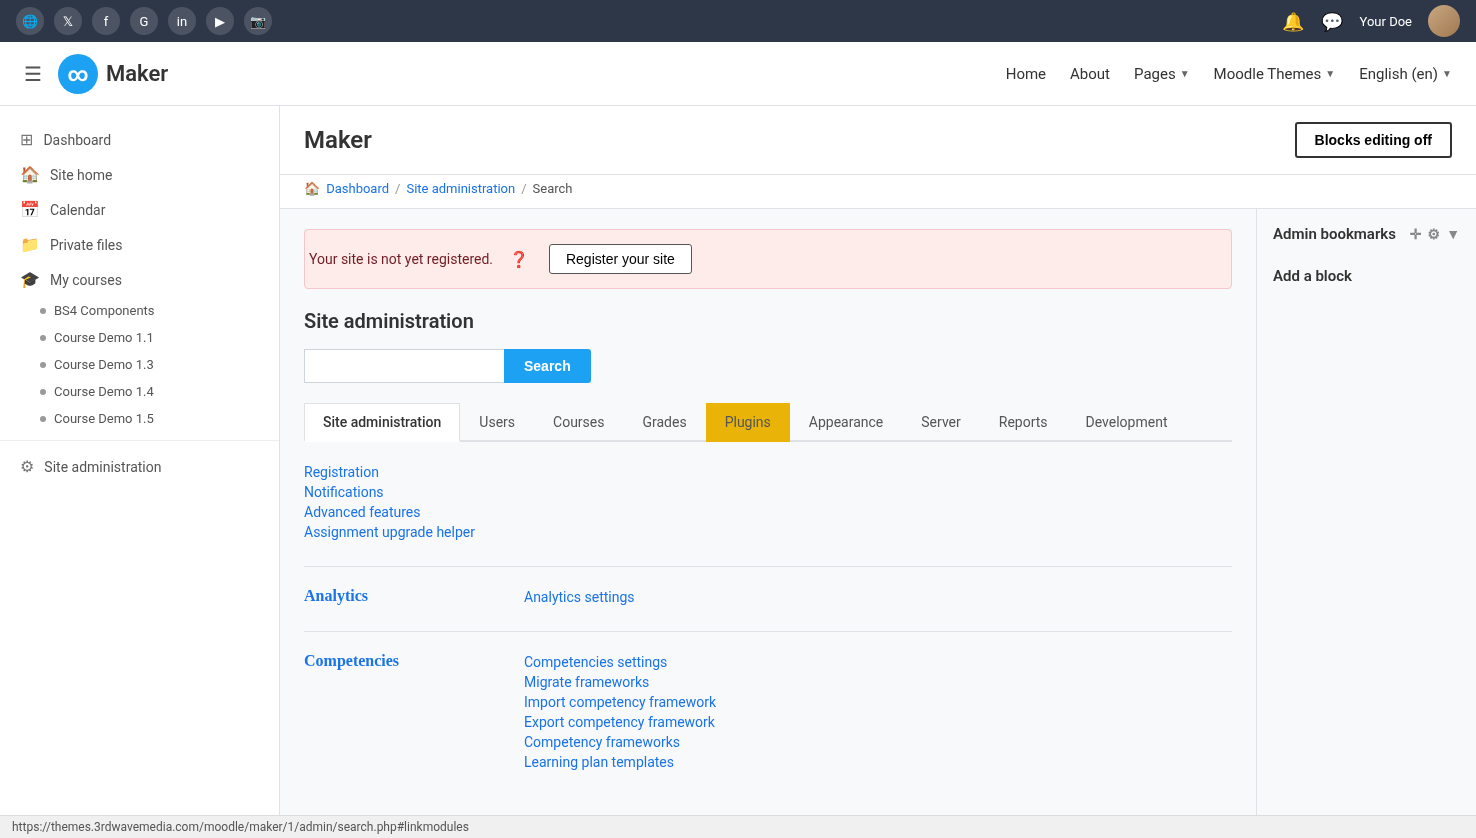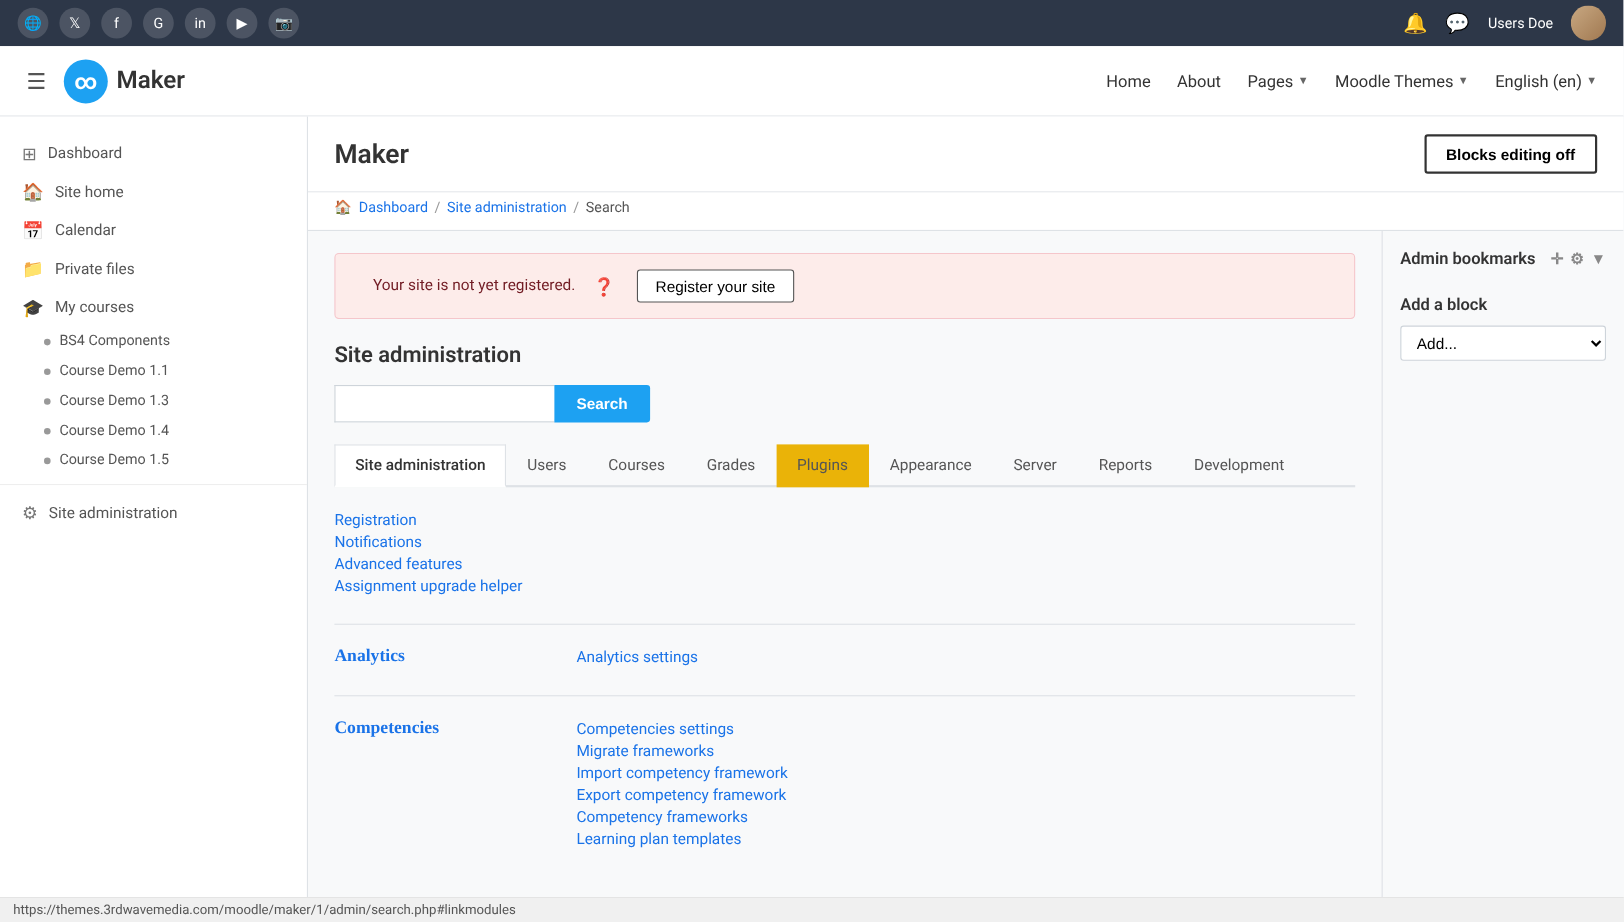--- a/index.html
+++ b/index.html
@@ -113,21 +113,21 @@
     .admin-area { display: flex; gap: 0; }
 
     
     .admin-main { flex: 1; padding: 20px 24px; }
 
     
     .reg-alert {
       background: #fdecea;
       border: 1px solid #f5c6cb;
       border-radius: 4px;
-      padding: 14px 34px;
+      padding: 14px 4px;
       display: flex; align-items: center; gap: 12px;
       margin-bottom: 20px;
     }
     .reg-alert-text { color: #721c24; font-size: 14px; }
     .reg-alert-help { color: #1a73e8; font-size: 16px; cursor: pointer; margin-left: 4px; }
     .reg-site-btn {
       margin-left: 8px;
       border: 1px solid #555;
       background: #fff;
       padding: 6px 16px;
@@ -252,21 +252,21 @@
     <div class="social-icon" data-name="twitter-icon">𝕏</div>
     <div class="social-icon" data-name="facebook-icon">f</div>
     <div class="social-icon" data-name="google-plus-icon">G</div>
     <div class="social-icon" data-name="linkedin-icon">in</div>
     <div class="social-icon" data-name="youtube-icon">▶</div>
     <div class="social-icon" data-name="instagram-icon">📷</div>
   </div>
   <div class="social-bar-right" data-name="social-bar-right">
     <span class="icon-btn" data-name="notification-bell-icon">🔔</span>
     <span class="icon-btn" data-name="message-icon">💬</span>
-    <span class="username" data-name="username-label">Users Doe</span>
+    <span class="username" data-name="username-label">Your Doe</span>
     <div class="avatar" data-name="avatar">
       <div class="avatar-img"></div>
     </div>
   </div>
 </div>
 
 <nav class="main-nav" data-name="main-nav">
   <span class="hamburger" data-name="hamburger-icon">☰</span>
   <div class="logo-area" data-name="logo-area">
     <div class="logo-circle" data-name="logo-circle">
@@ -432,23 +432,20 @@
             <span>Admin bookmarks</span>
             <div class="rp-icons" data-name="rp-icons">
               <span class="rp-icon" data-name="move-icon">✛</span>
               <span class="rp-icon" data-name="gear-settings-icon">⚙</span>
               <span class="rp-icon" data-name="chevron-down-icon">▼</span>
             </div>
           </div>
         </div>
         <div class="right-panel-section" data-name="add-block-section">
           <div class="add-block-label" data-name="add-block-title">Add a block</div>
-          <select class="add-block-select" data-name="add-block-select">
-            <option>Add...</option>
-          </select>
         </div>
       </div>
 
     </div>
   </div>
 </div>
 
 <div class="status-bar" data-name="status-bar">
   <span data-name="status-url">https://themes.3rdwavemedia.com/moodle/maker/1/admin/search.php#linkmodules</span>
 </div>

